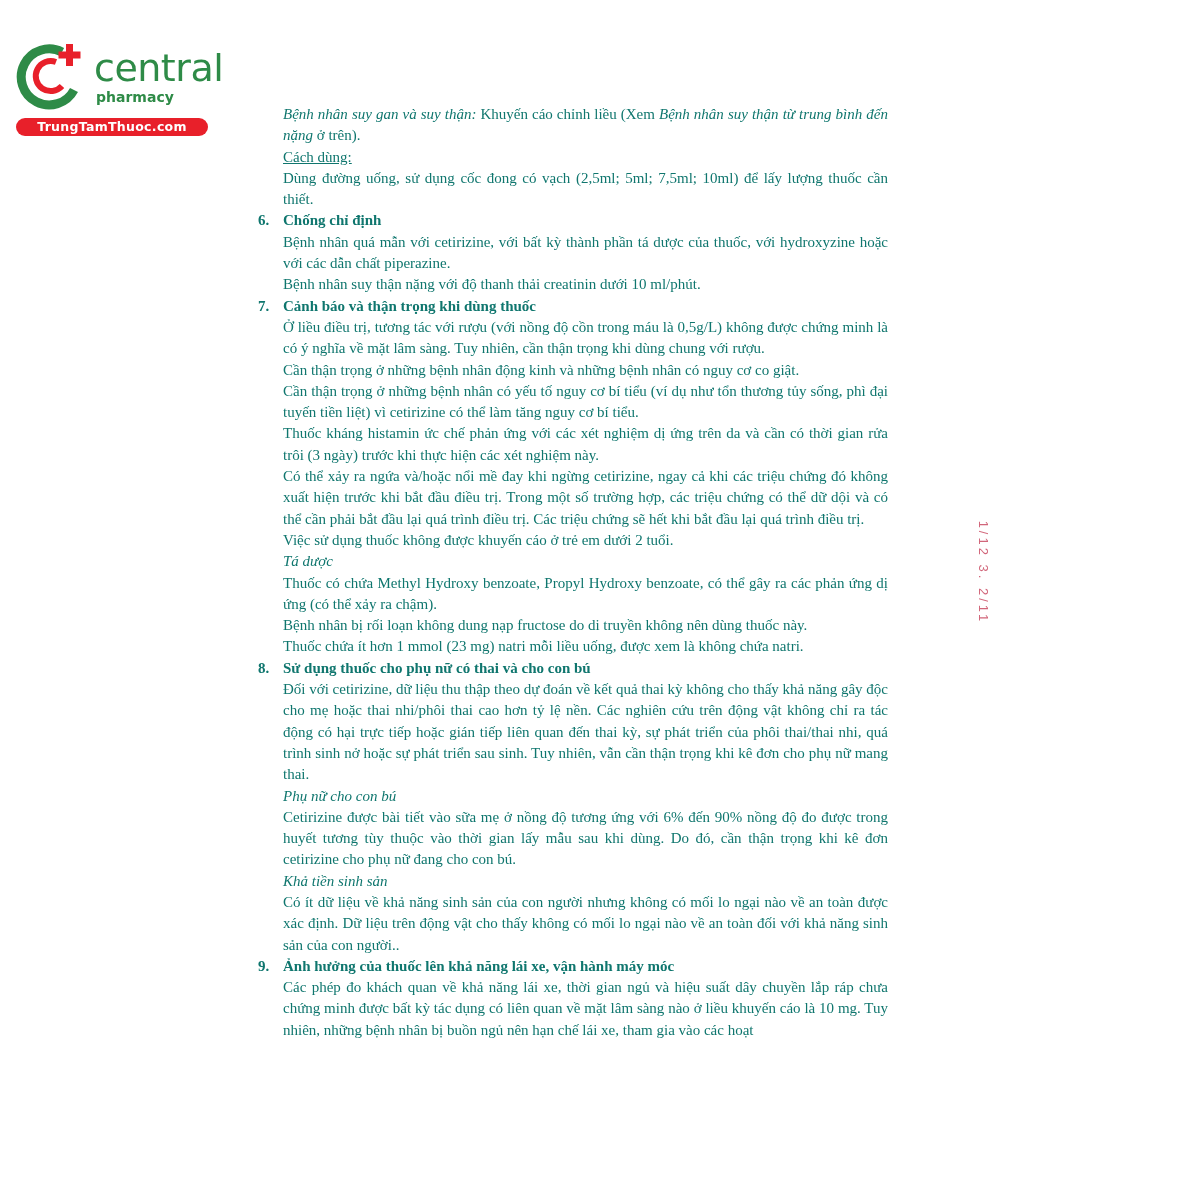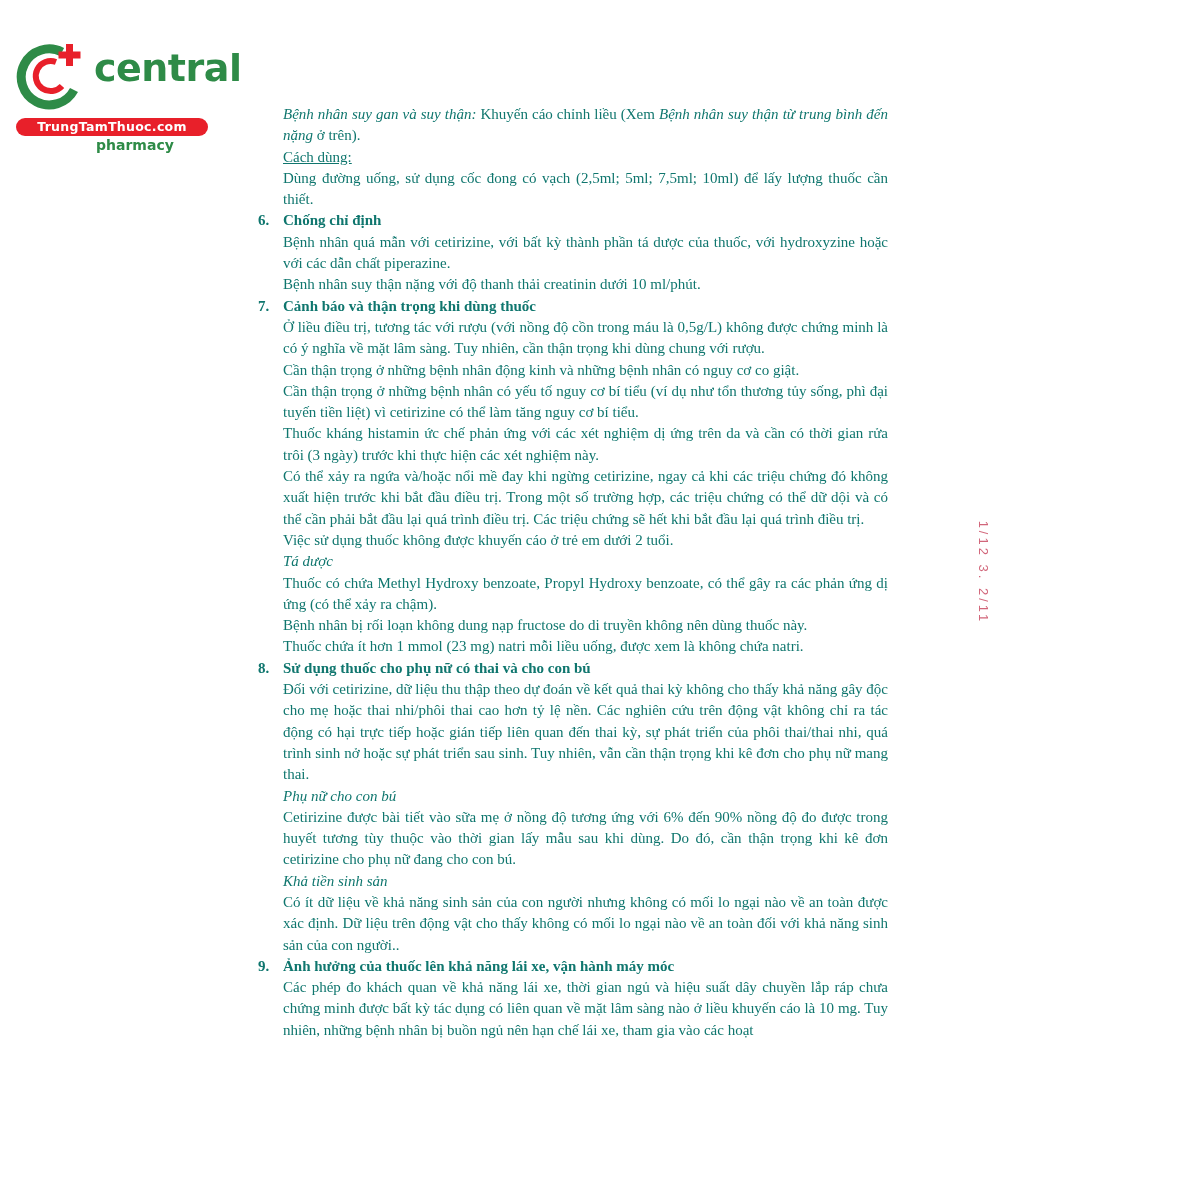--- a/index.html
+++ b/index.html
@@ -1,21 +1,21 @@
 <!DOCTYPE html>
 <html><head>
 <meta charset="utf-8">
 <style>
   html, body { margin: 0; padding: 0; background: #ffffff; }
   body { width: 1200px; height: 1200px; position: relative; overflow: hidden; }
 
   .logo { position: absolute; left: 8px; top: 38px; width: 210px; height: 100px; }
   .logo-mark { position: absolute; left: 8px; top: 2px; width: 72px; height: 72px; }
-  .logo-word { position: absolute; left: 86px; top: 8px; color: #2e8b47; font-family: "DejaVu Sans", sans-serif; font-weight: bold; font-size: 38px; letter-spacing: -0.5px; line-height: 44px; }
-  .logo-sub { position: absolute; left: 88px; top: 50px; color: #2e8b47; font-family: "DejaVu Sans", sans-serif; font-weight: bold; font-size: 14px; line-height: 18px; margin-top: 48px; }
+  .logo-word { position: absolute; left: 86px; top: 8px; color: #2e8b47; font-family: "DejaVu Sans", sans-serif; font-weight: normal; font-size: 38px; letter-spacing: -0.5px; line-height: 44px; }
+  .logo-sub { position: absolute; left: 88px; top: 50px; color: #2e8b47; font-family: "DejaVu Sans", sans-serif; font-weight: bold; font-size: 14px; line-height: 18px; }
   .logo-pill { position: absolute; left: 8px; top: 80px; width: 192px; height: 18px; background: #e8202a; border-radius: 9px; color: #ffffff; font-family: "DejaVu Sans", sans-serif; font-weight: bold; font-size: 12.5px; line-height: 18px; text-align: center; letter-spacing: 0.3px; }
 
   .doc { position: absolute; left: 258px; top: 104px; width: 630px; font-family: "Liberation Serif", serif; font-size: 15px; color: #0f766e; line-height: 21.3px; }
   .p { margin: 0 0 0 25px; text-align: justify; }
   .it { font-style: italic; }
   .ul { text-decoration: underline; }
   .h { margin: 0; font-weight: bold; display: flex; }
   .h .num { width: 25px; flex: none; }
 
   .stamp { position: absolute; left: 968px; top: 510px; width: 30px; height: 140px; }

